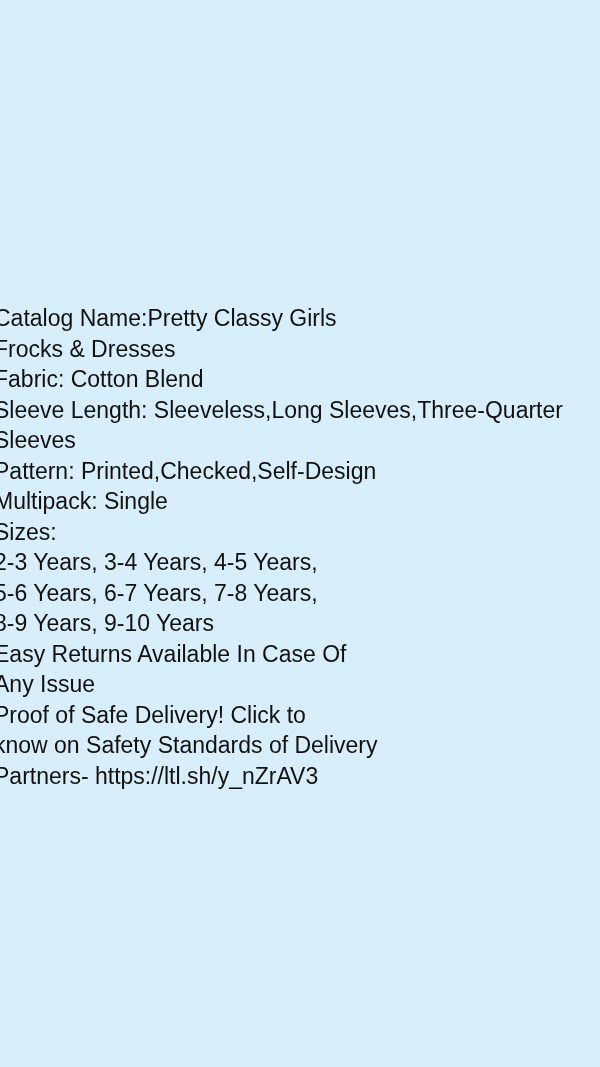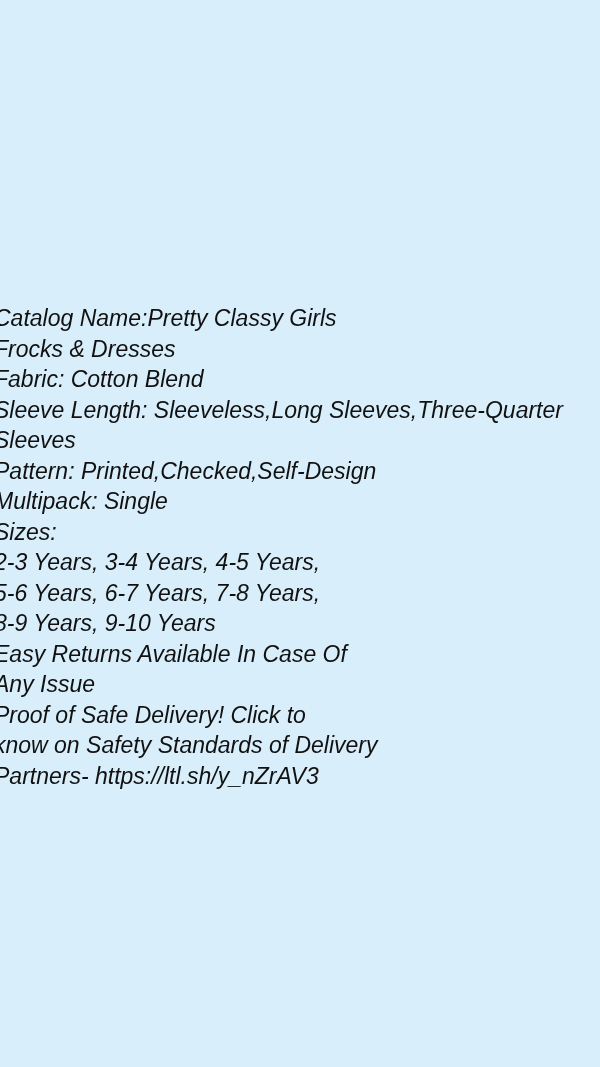--- a/index.html
+++ b/index.html
@@ -11,21 +11,20 @@
     height: 1067px;
     background: #d9eefb;
     font-family: "Liberation Sans", sans-serif;
     overflow: hidden;
   }
   #page {
     position: relative;
     width: 600px;
     height: 1067px;
     background: #d9eefb;
-    font-style: italic;
   }
   #description-block {
     position: absolute;
     left: -6px;
     top: 303px;
     width: 640px;
     color: #111111;
     font-size: 23px;
     line-height: 30.5px;
     letter-spacing: 0px;

